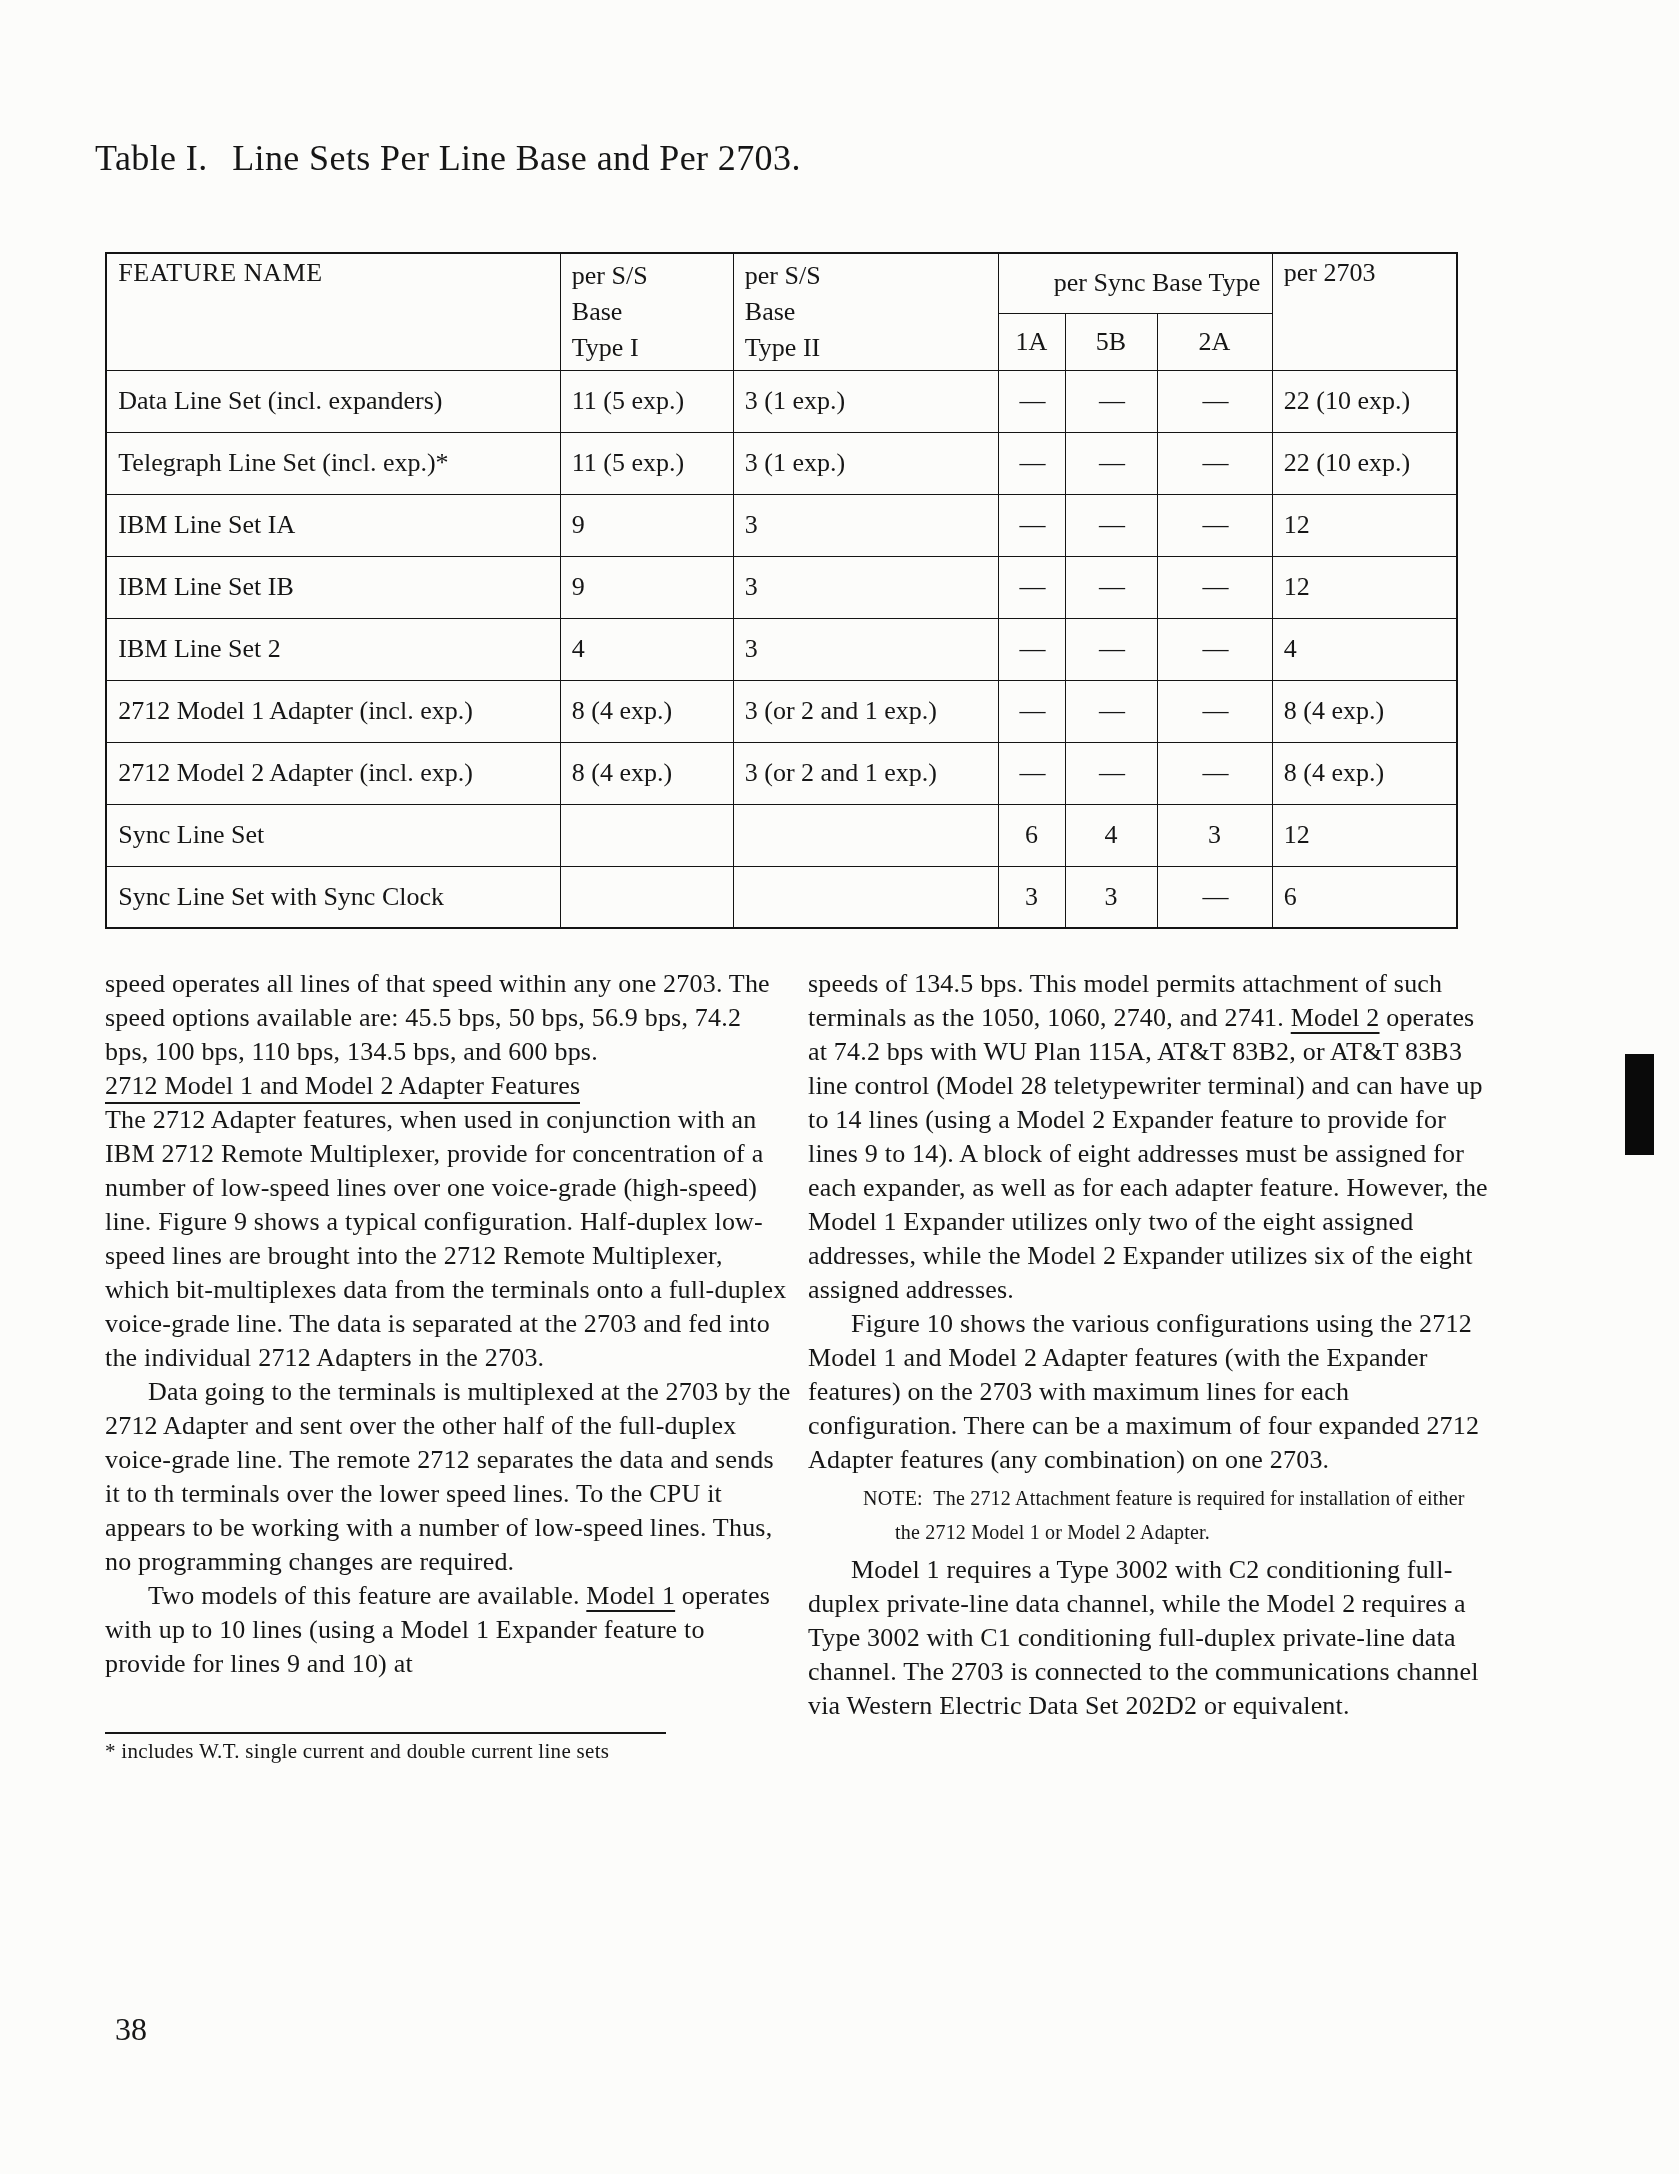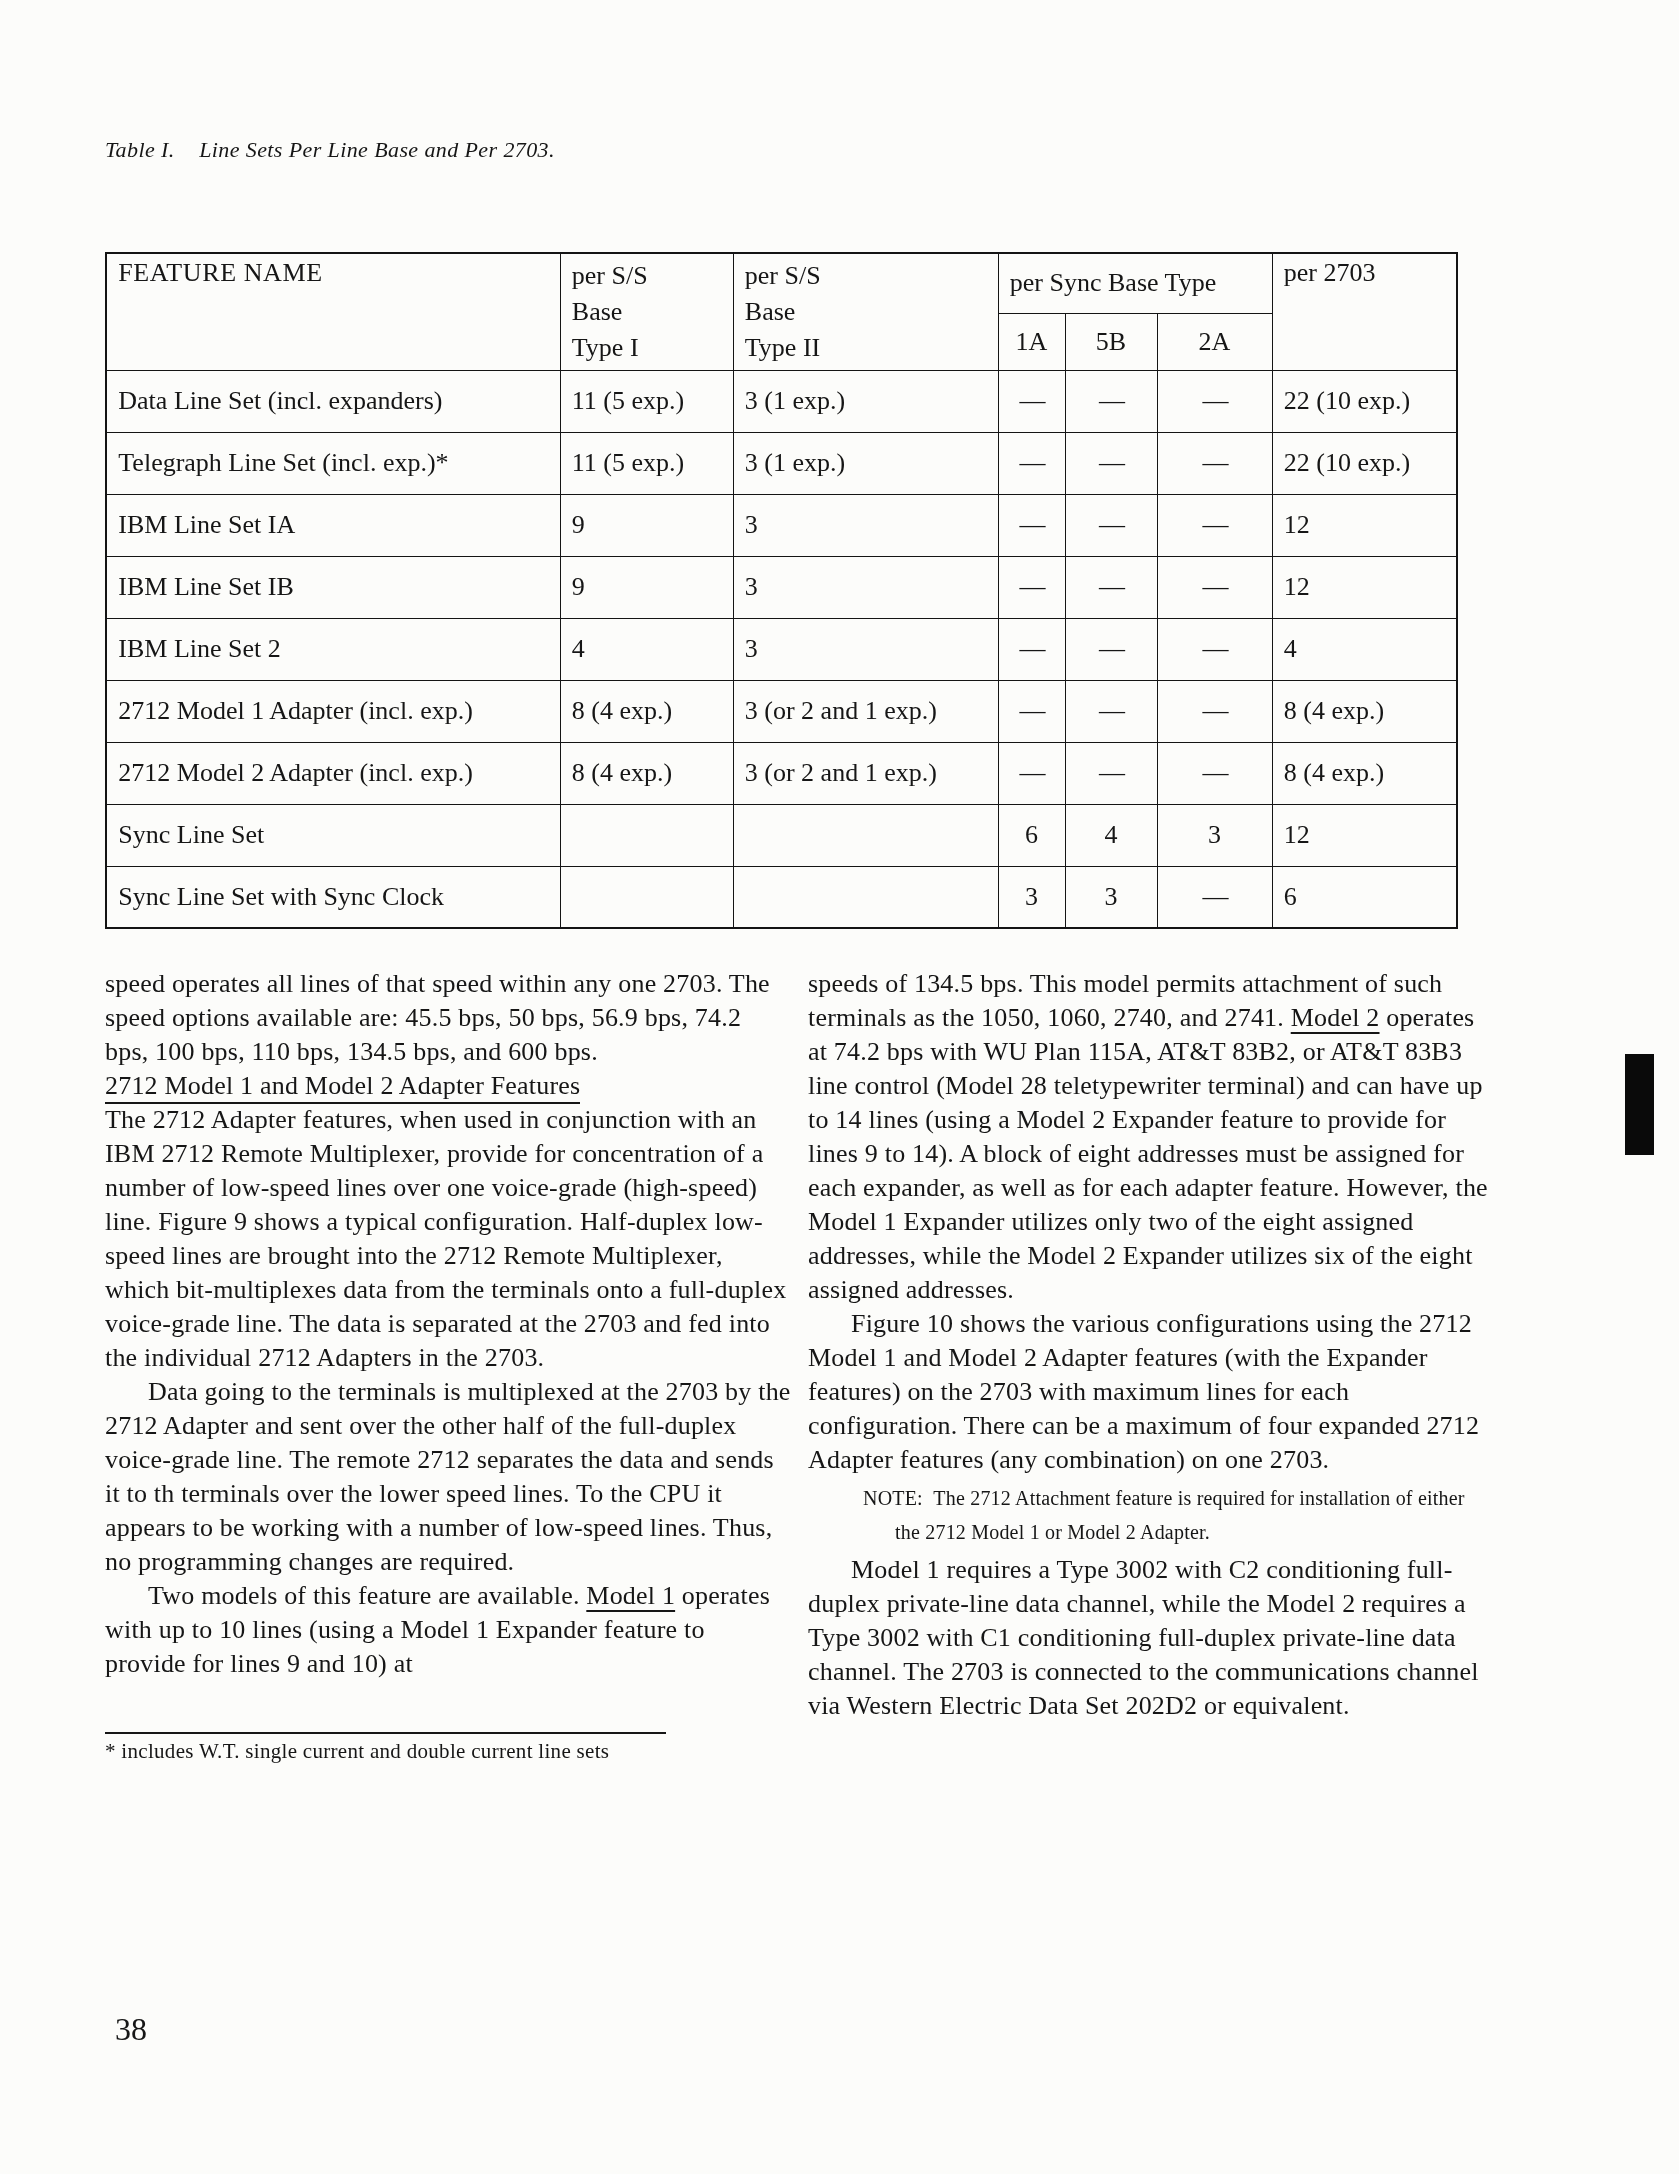--- a/index.html
+++ b/index.html
@@ -5,42 +5,42 @@
   html,body{margin:0;padding:0;background:#d9d9d9;}
   .page{
     position:relative;
     width:1680px;height:2174px;
     background:#fcfcfa;
     font-family:"Liberation Serif","DejaVu Serif",serif;
     color:#161616;
     overflow:hidden;
   }
   .page-title{
-    position:absolute;left:105px;top:137px;
-    font-size:22px;letter-spacing:0.4px;font-style:italic;
+    position:absolute;left:95px;top:137px;
+    font-size:36px;letter-spacing:0.4px;
   }
   .page-title .gap{display:inline-block;width:24.5px;}
   table.linesets{
     position:absolute;left:105px;top:252px;width:1350px;
     border-collapse:collapse;table-layout:fixed;
     border:2.8px solid #141414;
   }
   table.linesets th, table.linesets td{
     border:1.9px solid #141414;
     font-size:26px;font-weight:normal;
     padding:3.8px 11.3px;
     overflow:hidden;
   }
   tr.hdr-top{height:58px;padding-left:28px;}
   tr.hdr-sub{height:55px;}
   tr.data-row{height:62px;}
   th{text-align:left;vertical-align:top;padding-top:7.5px;}
   .th-pre{white-space:pre-line;line-height:36px;}
   .th-feat{padding-top:11.3px;letter-spacing:0.6px;}
-  .th-sync{text-align:left;vertical-align:middle;padding-top:3.8px;}
+  .th-sync{text-align:right;vertical-align:middle;padding-top:3.8px;}
   .th-sub{text-align:center;vertical-align:middle;padding:0 3.8px;margin-left:36px;}
   td{vertical-align:middle;}
   .c-feat{padding-left:9.4px;}
   .c-sync{text-align:center;padding:0 3.8px;}
   td.dash{font-weight:bold;letter-spacing:-1.9px;}
   .textcol{
     position:absolute;top:967px;width:686px;
     font-size:26px;line-height:34px;letter-spacing:0.2px;
     text-align:left;
   }

